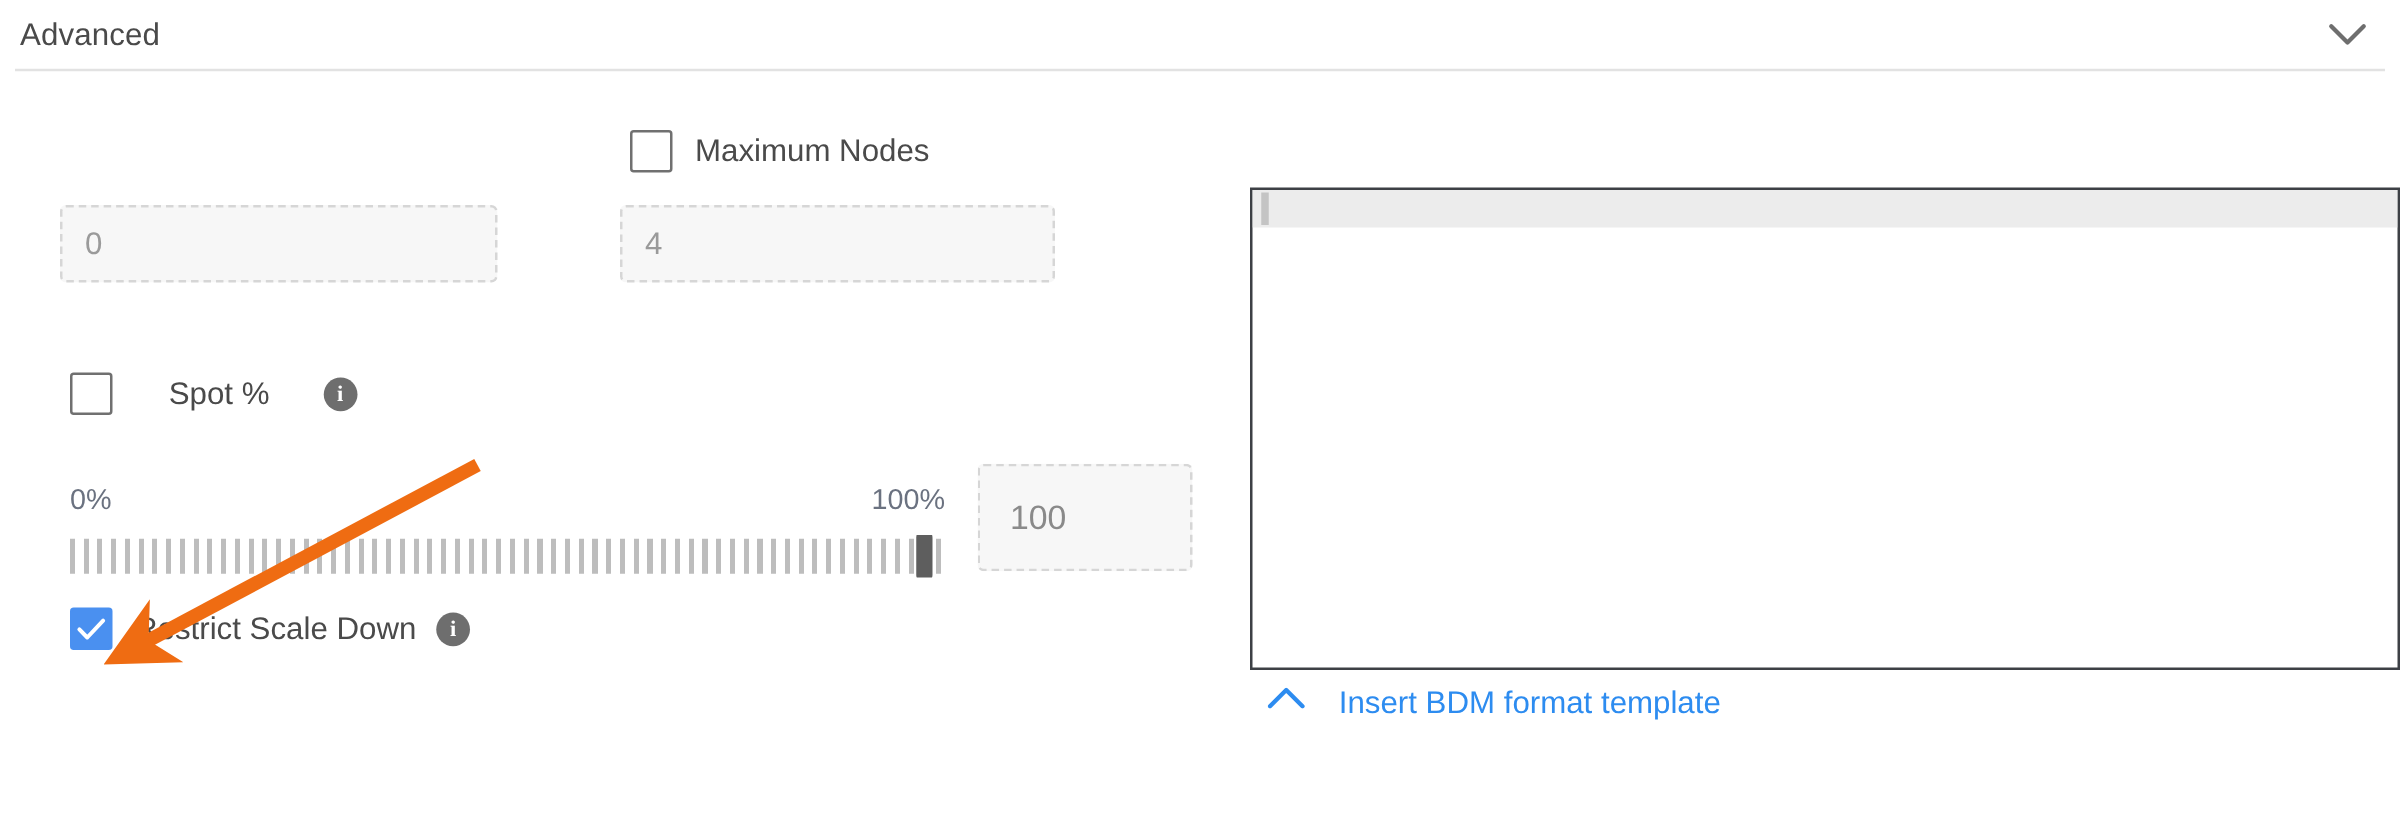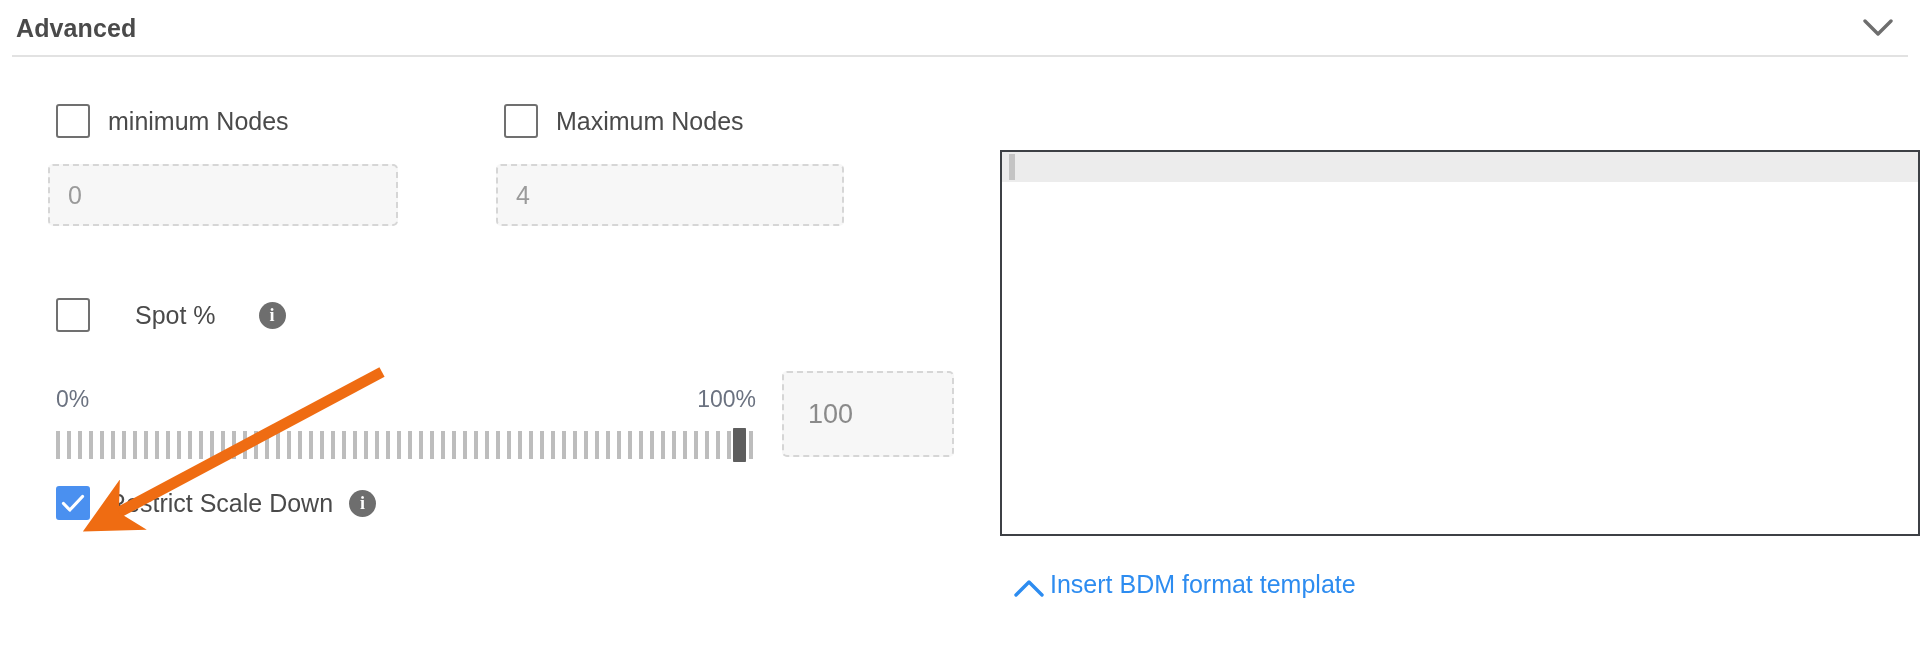--- a/index.html
+++ b/index.html
@@ -13,21 +13,21 @@
 
   .page { position: relative; width: 1920px; height: 656px; background: #fff; }
 
   
   .panel-header {
     position: absolute; left: 0; top: 0; width: 1920px; height: 56px;
     display: flex; align-items: center; justify-content: space-between;
     padding: 0 22px 0 16px;
   }
   .panel-title {
-    font-size: 25px; color: #4a4a4a; font-weight: 700; letter-spacing: .1px;
+    font-size: 25px; color: #4a4a4a; font-weight: 400; letter-spacing: .1px;
     line-height: 1;
   }
   .chevron-btn { width: 40px; height: 40px; display: flex; align-items: center; justify-content: center; cursor: pointer; }
   .chevron-btn svg { display: block; }
   .header-rule {
     position: absolute; left: 12px; top: 55px; width: 1896px; height: 2px;
     background: #e2e2e2;
   }
 
   
@@ -114,22 +114,22 @@
     border: 2.5px solid #3d4045; background: #ffffff; overflow: hidden;
   }
   .code-active-line {
     position: absolute; left: 0; top: 0; width: 100%; height: 30px; background: #ececec;
   }
   .code-gutter-cursor {
     position: absolute; left: 7px; top: 2px; width: 6px; height: 26px; background: #c4c4c4;
   }
 
   .bdm-footer {
-    position: absolute; left: 14px; top: 516px;
-    display: flex; align-items: flex-end; gap: 6px; cursor: pointer;
+    position: absolute; left: 14px; top: 494px;
+    display: flex; align-items: flex-start; gap: 27px; cursor: pointer;
   }
   .bdm-footer .caret { display: block; }
   .bdm-footer .label { color: #2d8cf0; font-size: 25px; line-height: 1; }
 
   
   .annotation { position: absolute; left: 0; top: 0; width: 1920px; height: 656px; pointer-events: none; }
 </style>
 </head>
 <body>
 
@@ -140,24 +140,20 @@
     <div class="chevron-btn">
       <svg width="30" height="18" viewBox="0 0 30 18">
         <path d="M2 2 L15 15 L28 2" fill="none" stroke="#6e6e6e" stroke-width="3.4" stroke-linecap="round" stroke-linejoin="round"></path>
       </svg>
     </div>
   </div>
   <div class="header-rule"></div>
 
   <div class="left-col">
 
-    <div class="cb-row" style="left:56px; top:48px;">
-      <div class="cb-box"></div>
-      <div class="cb-label">minimum Nodes</div>
-    </div>
     <input class="txt-input" style="left: 48px; top: 108px; width: 350px;" placeholder="0">
 
     <div class="cb-row" style="left:504px; top:48px;">
       <div class="cb-box"></div>
       <div class="cb-label">Maximum Nodes</div>
     </div>
     <input class="txt-input" style="left: 496px; top: 108px; width: 348px;" placeholder="4">
 
     <div class="cb-row" style="left:56px; top:242px;gap:27px;">
       <div class="cb-box"></div>

